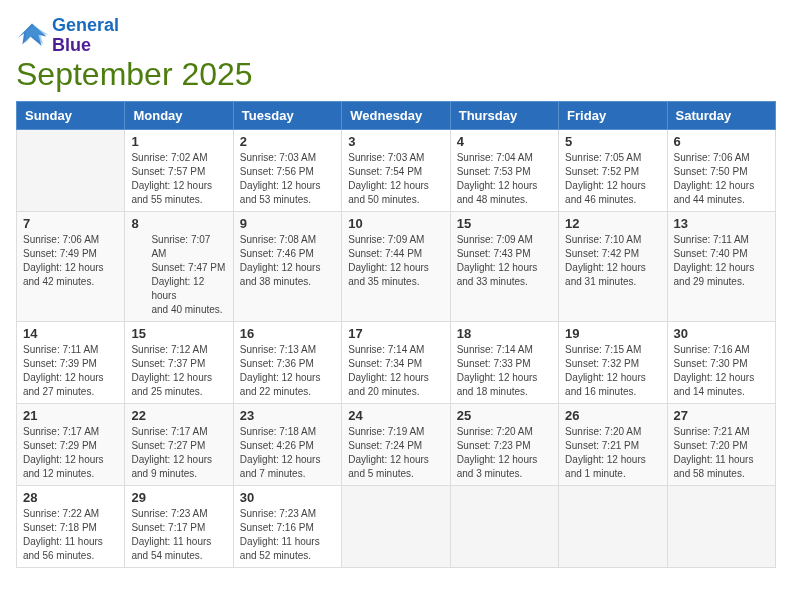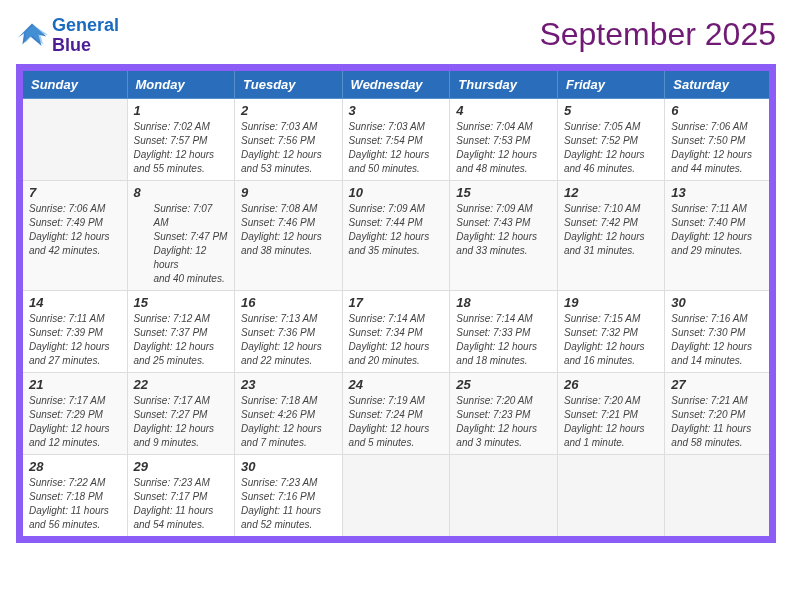--- a/index.html
+++ b/index.html
@@ -8,20 +8,21 @@
       background: #fff;
       width: 792px;
       min-height: 612px;
       padding: 16px;
     }
     .header {
       display: flex;
       justify-content: space-between;
       align-items: flex-start;
       margin-bottom: 8px;
+      flex-direction: column;
     }
     .logo {
       display: flex;
       align-items: center;
       gap: 4px;
     }
     .logo-text {
       font-size: 18px;
       font-weight: bold;
       color: #333;
@@ -33,31 +34,30 @@
     .logo-bird {
       width: 32px;
       height: 28px;
     }
     .title-section {
       text-align: right;
     }
     .month-title {
       font-size: 32px;
       font-weight: normal;
-      color: #701a75;
+      color: #4d7c0f;
     }
     .location {
       font-size: 15px;
       color: #555;
     }
     table {
       width: 100%;
       border-collapse: collapse;
-      border: 7px solid #8b5cf6;
-      font-style: italic;
+      border: 1px solid #8b5cf6;
     }
     thead tr th {
       background-color: #2a6ebb;
       color: #fff;
       font-size: 13px;
       font-weight: bold;
       padding: 6px 8px;
       text-align: left;
       border: 1px solid #5590cc;
     }

